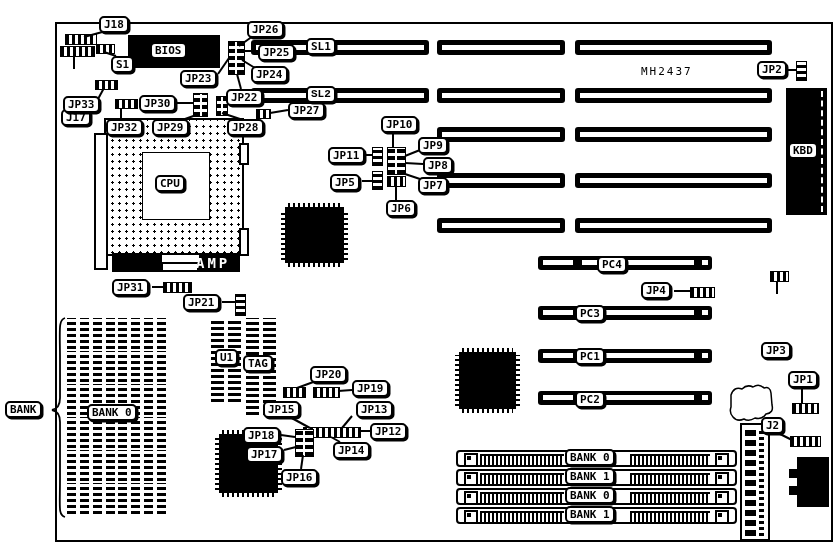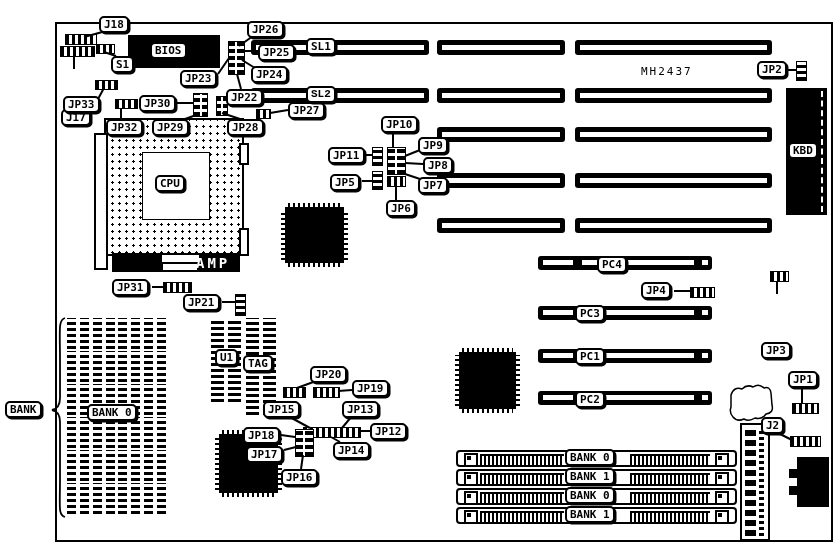--- a/index.html
+++ b/index.html
@@ -287,21 +287,21 @@
     <div class="callout" style="left: 386px; top: 200px;">JP6</div>
     <div class="callout" style="left: 112px; top: 279px;">JP31</div>
     <div class="callout" style="left: 183px; top: 294px;">JP21</div>
     <div class="callout" style="left: 5px; top: 401px;">BANK</div>
     <div class="callout" style="left: 87px; top: 404px;">BANK 0</div>
     <div class="callout" style="left: 215px; top: 349px;">U1</div>
     <div class="callout" style="left: 243px; top: 355px;">TAG</div>
     <div class="callout" style="left: 310px; top: 366px;">JP20</div>
     <div class="callout" style="left: 352px; top: 380px;">JP19</div>
     <div class="callout" style="left: 263px; top: 401px;">JP15</div>
-    <div class="callout" style="left: 342px; top: 401px;">JP13</div>
+    <div class="callout" style="left: 356px; top: 401px;">JP13</div>
     <div class="callout" style="left: 370px; top: 423px;">JP12</div>
     <div class="callout" style="left: 243px; top: 427px;">JP18</div>
     <div class="callout" style="left: 246px; top: 446px;">JP17</div>
     <div class="callout" style="left: 333px; top: 442px;">JP14</div>
     <div class="callout" style="left: 281px; top: 469px;">JP16</div>
     <div class="callout" style="left: 597px; top: 256px;">PC4</div>
     <div class="callout" style="left: 641px; top: 282px;">JP4</div>
     <div class="callout" style="left: 575px; top: 305px;">PC3</div>
     <div class="callout" style="left: 761px; top: 294px; margin-top: 48px;">JP3</div>
     <div class="callout" style="left: 575px; top: 348px;">PC1</div>

